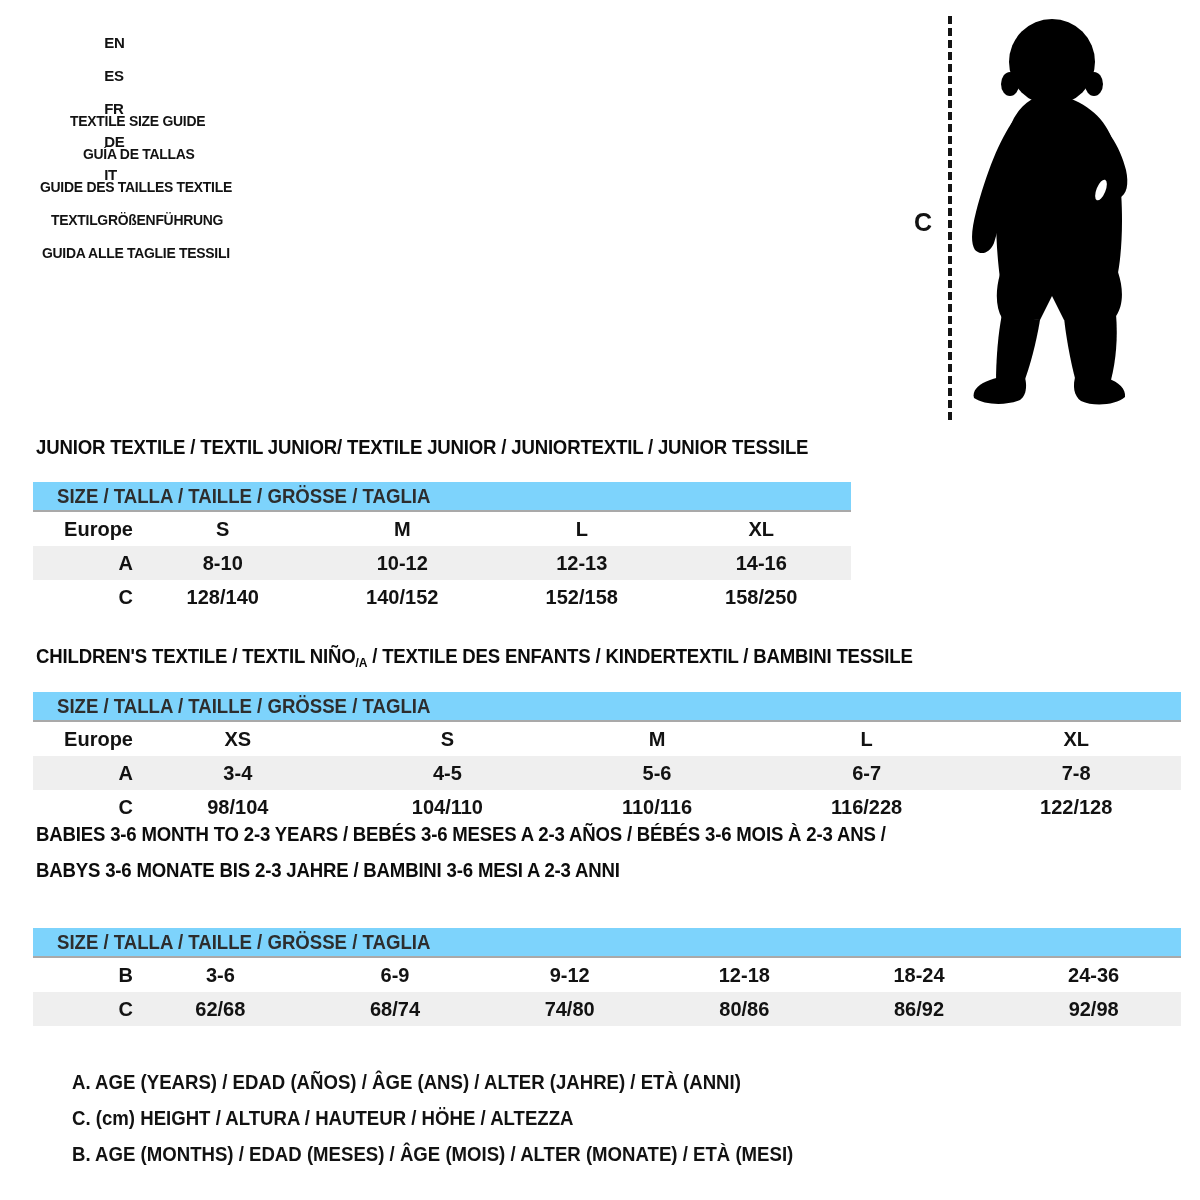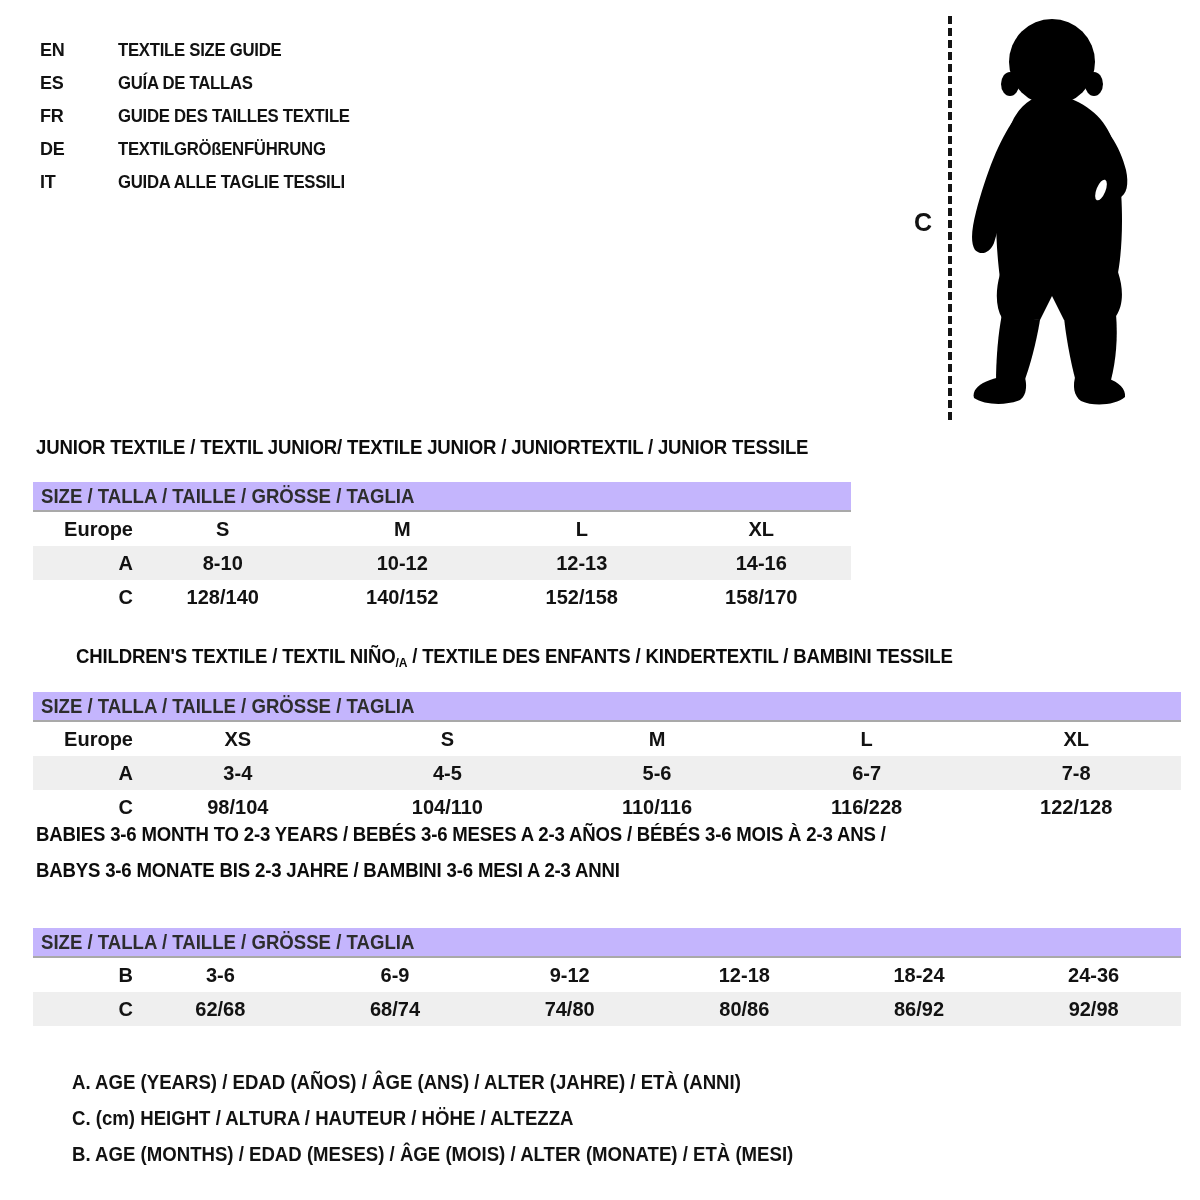--- a/index.html
+++ b/index.html
@@ -5,36 +5,36 @@
   html,body{margin:0;padding:0;background:#fff;}
   #canvas{
     position:relative;width:1200px;height:1200px;background:#ffffff;
     font-family:"Liberation Sans",sans-serif;font-weight:bold;color:#121212;
     overflow:hidden;
   }
   .cond{display:inline-block;transform:scaleX(0.93);transform-origin:0 50%;white-space:nowrap;}
 
   
   .lang-list{position:absolute;left:40px;top:34px;}
-  .lang-row{display:flex;height:33px;align-items:center;font-size:18px;letter-spacing:-0.3px;}
+  .lang-row{display:flex;height:33px;align-items:center;font-size:15px;letter-spacing:-0.3px;flex-direction:column;}
   .lang-code{width:78px;flex:0 0 78px;}
   .lang-title{white-space:nowrap;}
 
   
   .dash-line{position:absolute;left:948px;top:16px;height:404px;width:0;border-left:4px dashed #141414;}
   .c-label{position:absolute;left:914px;top:208px;font-size:25px;}
   .baby-svg{position:absolute;left:960px;top:16px;}
 
   
   .section-title{position:absolute;left:36px;font-size:20px;letter-spacing:-0.2px;color:#0c0c0c;white-space:nowrap;}
   .title-sub{font-size:13px;vertical-align:-4px;}
 
   
   .size-table{position:absolute;}
-  .thdr{height:30px;background:#c4b5fd;border-bottom:2px solid #a9a9a9;display:flex;align-items:center;padding-left:8px;font-size:20px;color:#2d2d2d;box-sizing:border-box;}
+  .thdr{height:30px;background:#7dd3fc;border-bottom:2px solid #a9a9a9;display:flex;align-items:center;padding-left:24px;font-size:20px;color:#2d2d2d;box-sizing:border-box;}
   .trow{display:grid;height:34px;align-items:center;font-size:20px;}
   .cols4 .trow{grid-template-columns:100px repeat(4,1fr);}
   .cols5 .trow{grid-template-columns:100px repeat(5,1fr);}
   .cols6 .trow{grid-template-columns:100px repeat(6,1fr);}
   .trow.shaded{background:#efefef;}
   .lbl{padding-left:8px;text-align:right;}
   .cel{text-align:center;}
 
   
   .notes{position:absolute;left:36px;top:1064px;}
@@ -114,25 +114,25 @@
       <div class="cel">8-10</div>
       <div class="cel">10-12</div>
       <div class="cel">12-13</div>
       <div class="cel">14-16</div>
     </div>
     <div class="trow">
       <div class="lbl">C</div>
       <div class="cel">128/140</div>
       <div class="cel">140/152</div>
       <div class="cel">152/158</div>
-      <div class="cel">158/170</div>
-    </div>
-  </div>
-
-  <div class="section-title" style="top:645px;margin-left:40px;">
+      <div class="cel">158/250</div>
+    </div>
+  </div>
+
+  <div class="section-title" style="top:645px;">
     <span class="cond"><span>CHILDREN'S TEXTILE / TEXTIL NIÑO</span><span class="title-sub">/A</span><span> / TEXTILE DES ENFANTS / KINDERTEXTIL / BAMBINI TESSILE</span></span>
   </div>
   <div class="size-table cols5" style="left:33px;top:692px;width:1148px;">
     <div class="thdr">
       <span class="cond">SIZE / TALLA / TAILLE / GRÖSSE / TAGLIA</span>
     </div>
     <div class="trow">
       <div class="lbl">Europe</div>
       <div class="cel">XS</div>
       <div class="cel">S</div>

